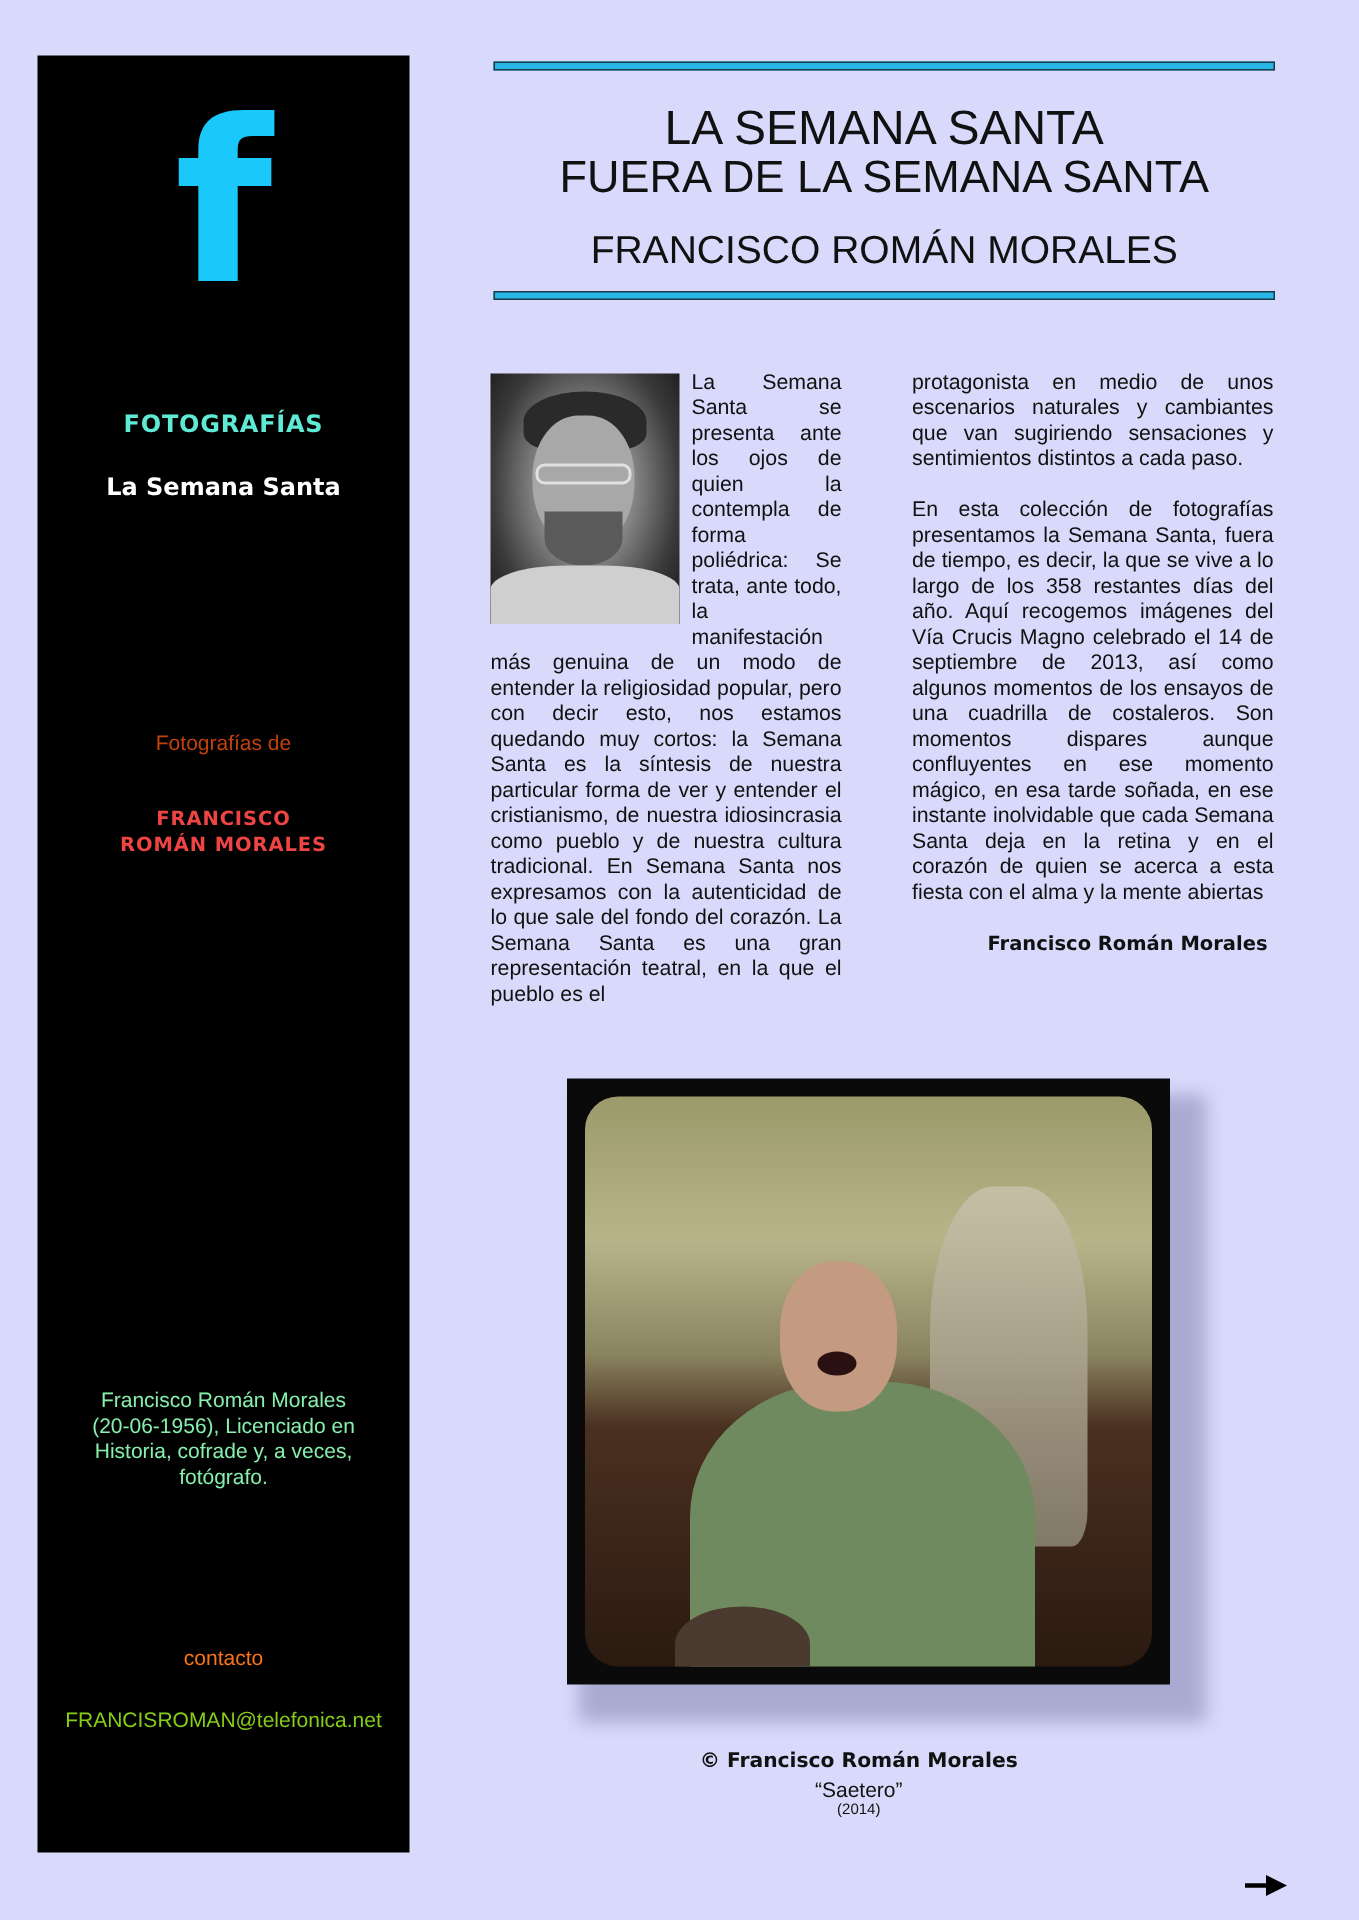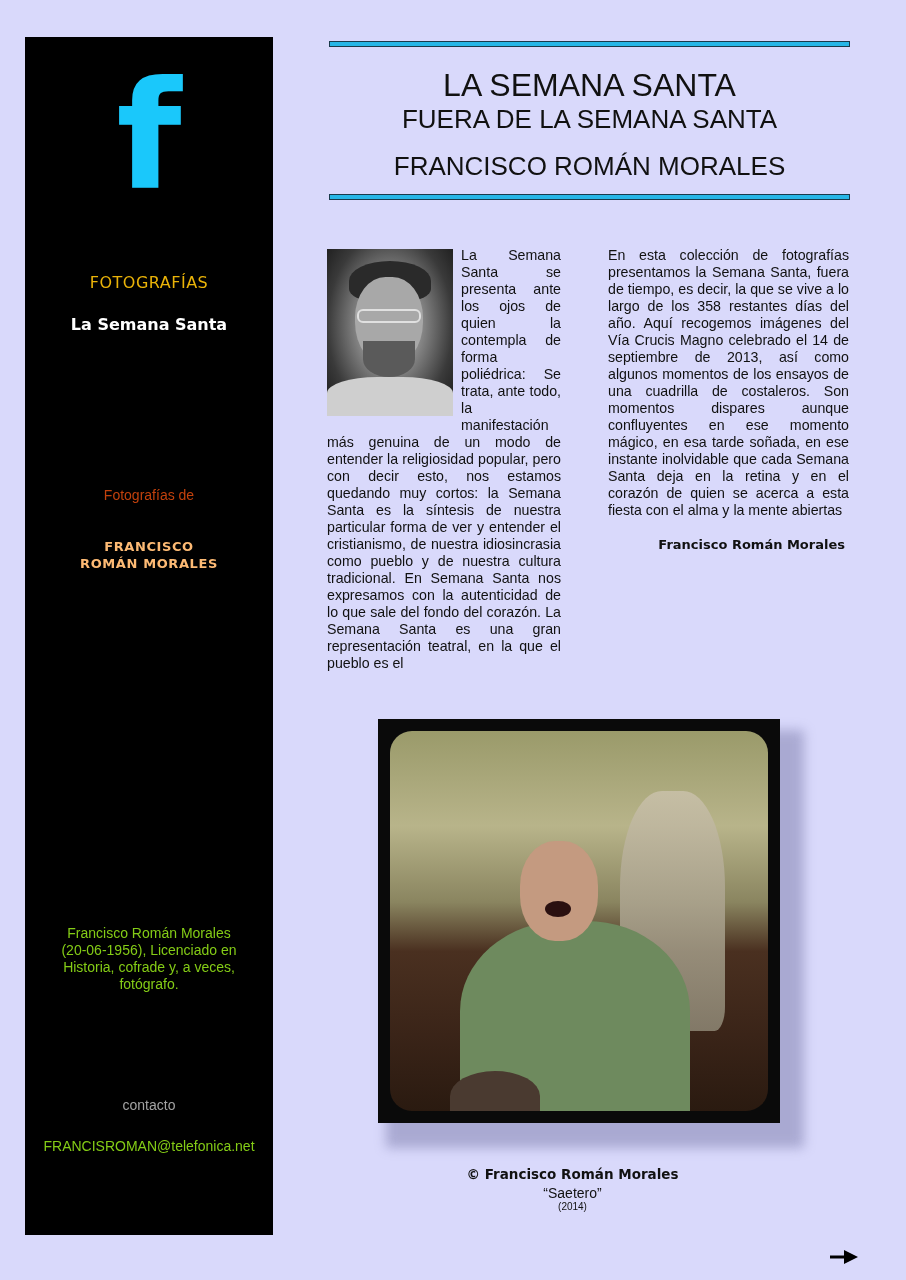--- a/index.html
+++ b/index.html
@@ -13,46 +13,46 @@
     position:absolute; left:25px; top:37px; width:248px; height:1198px;
     background:#000;
   }
   .fb-logo {
     position:absolute; left:0; width:248px; top:34px; text-align:center;
     font-family:"DejaVu Sans", sans-serif; font-weight:bold;
     font-size:150px; line-height:130px; color:#1ac8fb;
   }
   .sb-text { position:absolute; left:0; width:248px; text-align:center; }
   .sb-heading {
-    top:236px; font-family:"DejaVu Sans", sans-serif; font-weight:normal;
-    font-size:16px; color:#eab308; letter-spacing:0.5px;
+    top:236px; font-family:"DejaVu Sans", sans-serif; font-weight:bold;
+    font-size:16px; color:#5eead4; letter-spacing:0.5px;
   }
   .sb-title {
     top:278px; font-family:"DejaVu Sans", sans-serif; font-weight:bold;
     font-size:16px; line-height:20px; color:#fff;
   }
   .sb-title i { font-style:italic; }
   .sb-photos-by { top:450px; font-size:14px; color:#c2410c; }
   .sb-author {
     top:501px; font-family:"DejaVu Sans", sans-serif; font-weight:bold;
-    font-size:13px; line-height:17px; color:#fdba74; letter-spacing:0.6px;
+    font-size:13px; line-height:17px; color:#ef4444; letter-spacing:0.6px;
   }
-  .sb-bio { top:888px; font-size:14px; line-height:17px; color:#84cc16; padding:0 30px; box-sizing:border-box; }
-  .sb-contact { top:1060px; font-size:14px; color:#a3a3a3; }
+  .sb-bio { top:888px; font-size:14px; line-height:17px; color:#86efac; padding:0 30px; box-sizing:border-box; }
+  .sb-contact { top:1060px; font-size:14px; color:#f97316; }
   .sb-email { top:1101px; font-size:14px; color:#84cc16; }
 
   .rule {
     position:absolute; left:329px; width:519px; height:4px;
     background:#27b6e6; border:1px solid #1a3a4a;
   }
   .rule.top { top:41px; }
   .rule.bottom { top:194px; }
   .title-block { position:absolute; left:329px; width:521px; text-align:center; }
   .t1 { top:68px; font-size:32px; line-height:34px; }
-  .t2 { top:104px; font-size:26px; line-height:30px; }
+  .t2 { top:104px; font-size:30px; line-height:30px; }
   .t3 { top:151px; font-size:26px; line-height:30px; }
 
   .col {
     position:absolute; top:247px; width:234px;
     font-size:14.2px; line-height:17px; text-align:justify;
   }
   .col.left { left:327px; }
   .col.right { left:608px; width:241px; }
   .portrait {
     float:left; width:126px; height:167px; margin:2px 8px 2px 0;
@@ -159,20 +159,21 @@
     <div class="hair"></div>
     <div class="face"></div>
     <div class="glasses"></div>
     <div class="beard"></div>
     <div class="shirt"></div>
   </div>
   <span>La Semana Santa se presenta ante los ojos de quien la contempla de forma poliédrica: Se trata, ante todo, la manifestación más genuina de un modo de entender la religiosidad popular, pero con decir esto, nos estamos quedando muy cortos: la Semana Santa es la síntesis de nuestra particular forma de ver y entender el cristianismo, de nuestra idiosincrasia como pueblo y de nuestra cultura tradicional. En Semana Santa nos expresamos con la autenticidad de lo que sale del fondo del corazón. La Semana Santa es una gran representación teatral, en la que el pueblo es el</span>
 </div>
 
 <div class="col right">
+  <p>protagonista en medio de unos escenarios naturales y cambiantes que van sugiriendo sensaciones y sentimientos distintos a cada paso.</p>
   <p>En esta colección de fotografías presentamos la Semana Santa, fuera de tiempo, es decir, la que se vive a lo largo de los 358 restantes días del año. Aquí recogemos imágenes del Vía Crucis Magno celebrado el 14 de septiembre de 2013, así como algunos momentos de los ensayos de una cuadrilla de costaleros. Son momentos dispares aunque confluyentes en ese momento mágico, en esa tarde soñada, en ese instante inolvidable que cada Semana Santa deja en la retina y en el corazón de quien se acerca a esta fiesta con el alma y la mente abiertas</p>
   <div class="signature">Francisco Román Morales</div>
 </div>
 
 <div class="photo-shadow"></div>
 <div class="photo">
   <div class="photo-inner">
     <div class="statue"></div>
     <div class="man-body"></div>
     <div class="man-head"></div>

